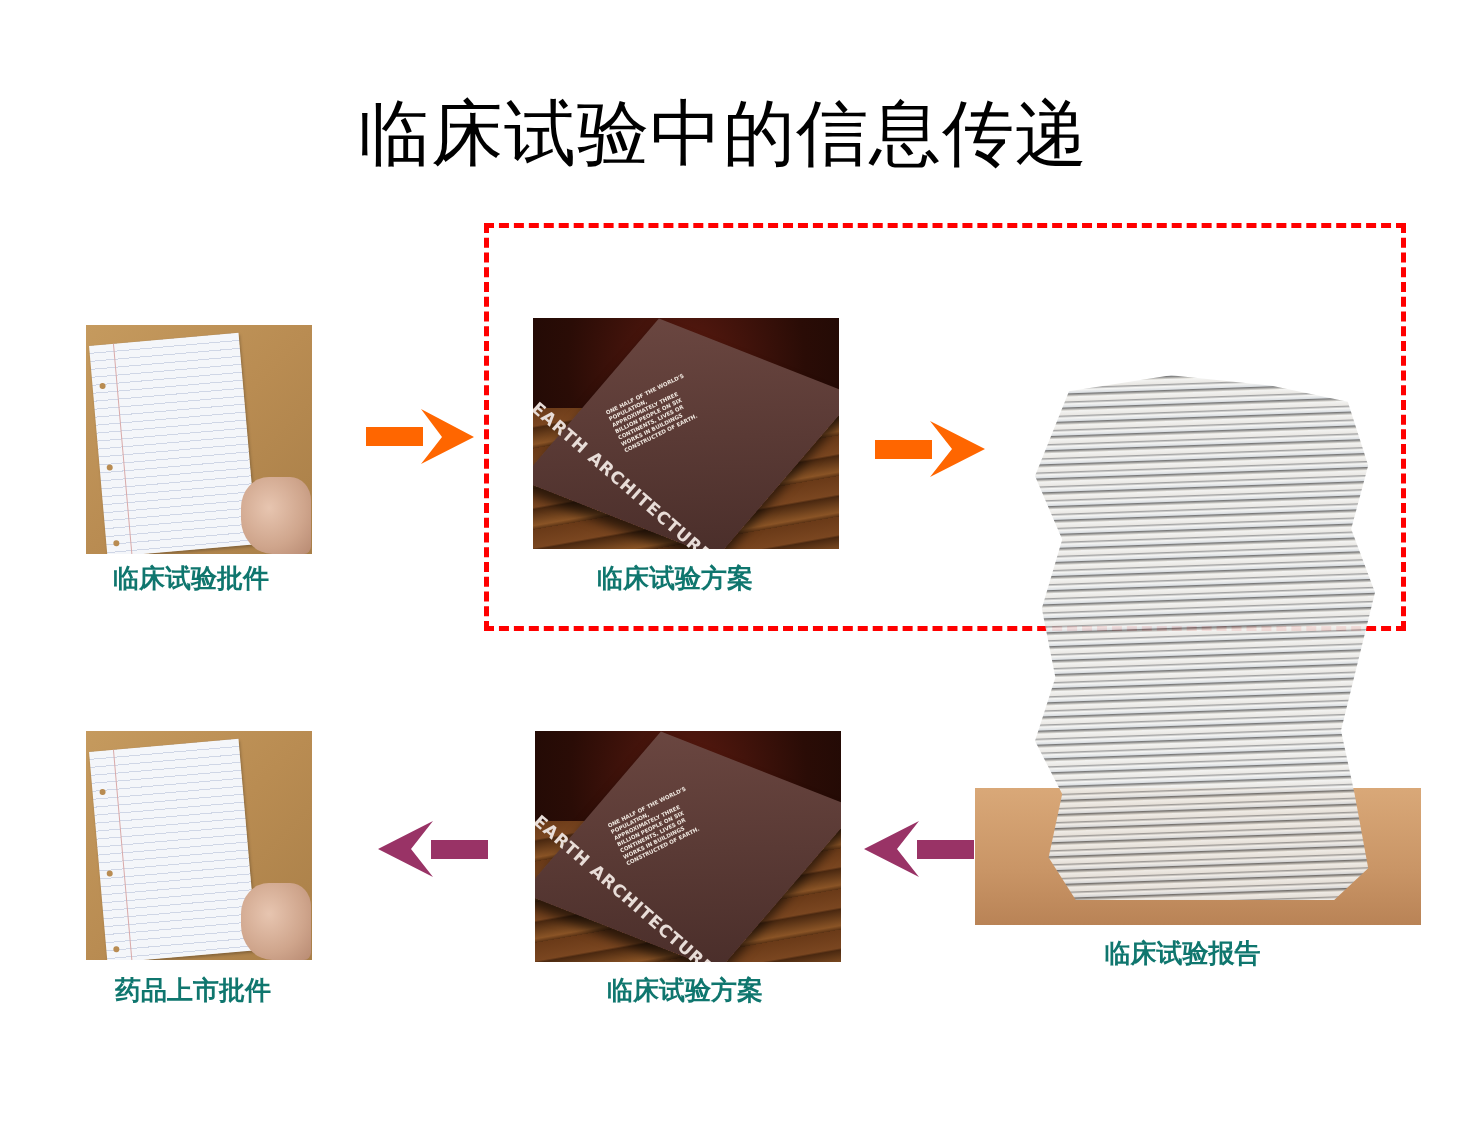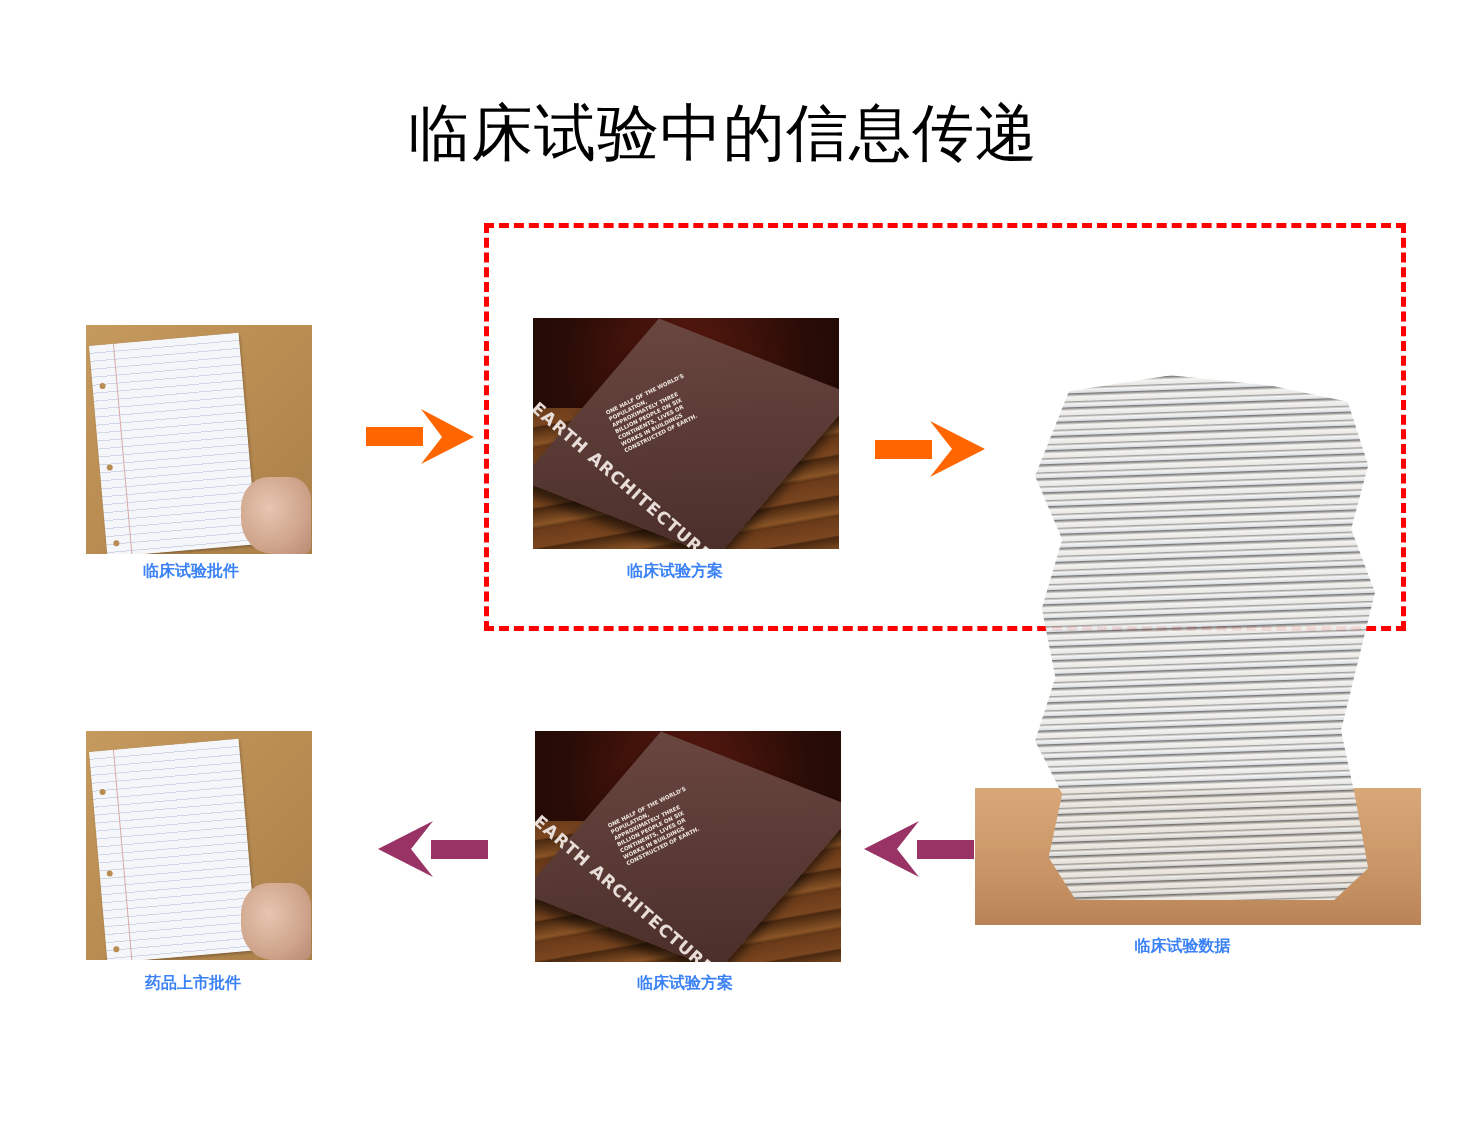--- a/index.html
+++ b/index.html
@@ -1,30 +1,30 @@
 <!DOCTYPE html>
 <html><head>
 <meta charset="utf-8">
 <style>
   html, body { margin: 0; padding: 0; background: #ffffff; }
   body { width: 1459px; height: 1125px; position: relative; overflow: hidden; font-family: "DejaVu Sans", "Liberation Sans", sans-serif; }
 
   .title {
     position: absolute; left: 0; top: 78px; width: 1446px; text-align: center;
-    font-size: 62px; line-height: 110px; color: #000; font-weight: normal; letter-spacing: 1px;
+    font-size: 72px; line-height: 110px; color: #000; font-weight: normal; letter-spacing: 1px;
   }
 
   .dashed-box {
     position: absolute; left: 484px; top: 223px; width: 912px; height: 398px;
     border: 5px dashed #ff0000; box-sizing: content-box; z-index: 1;
   }
 
   .photo { position: absolute; overflow: hidden; }
   .label {
-    position: absolute; font-size: 16px; font-weight: bold; color: #3b82f6; text-align: center; white-space: nowrap;
+    position: absolute; font-size: 26px; font-weight: bold; color: #0f766e; text-align: center; white-space: nowrap;
   }
 
   
   .paper-photo { width: 226px; height: 229px; background: linear-gradient(135deg, #c59a5e 0%, #b98c52 50%, #a97f48 100%); }
   .paper-sheet {
     position: absolute; left: 12px; top: 14px; width: 150px; height: 212px;
     background: repeating-linear-gradient(180deg, #f4f6fa 0px, #f4f6fa 7px, #cfd6e6 7px, #cfd6e6 8px);
     transform: rotate(-5deg); box-shadow: 1px 2px 3px rgba(0,0,0,0.25);
   }
   .paper-sheet::before { content: ""; position: absolute; left: 24px; top: 0; bottom: 0; width: 1px; background: #d9a9a9; }
@@ -103,21 +103,21 @@
 
 <svg class="arrow" style="left:875px; top:420px;" width="112" height="58" viewBox="0 0 112 58">
   <rect x="0" y="20" width="57" height="19" fill="#ff6600"></rect>
   <polygon points="55,1 110,29 55,57 77,29" fill="#ff6600"></polygon>
 </svg>
 
 <div class="photo stack-photo">
   <div class="desk"></div>
   <div class="stack"></div>
 </div>
-<div class="label" style="left:1075px; top:936px; width:215px;">临床试验数据</div>
+<div class="label" style="left:1075px; top:936px; width:215px;">临床试验报告</div>
 
 <svg class="arrow" style="left:862px; top:820px;" width="112" height="58" viewBox="0 0 112 58">
   <rect x="55" y="20" width="57" height="19" fill="#993366"></rect>
   <polygon points="57,1 2,29 57,57 35,29" fill="#993366"></polygon>
 </svg>
 
 <div class="photo book-photo" style="left:535px; top:731px;">
   <div class="floor"></div>
   <div class="book"></div>
   <div class="book-spine-text">EARTH ARCHITECTURE</div>

